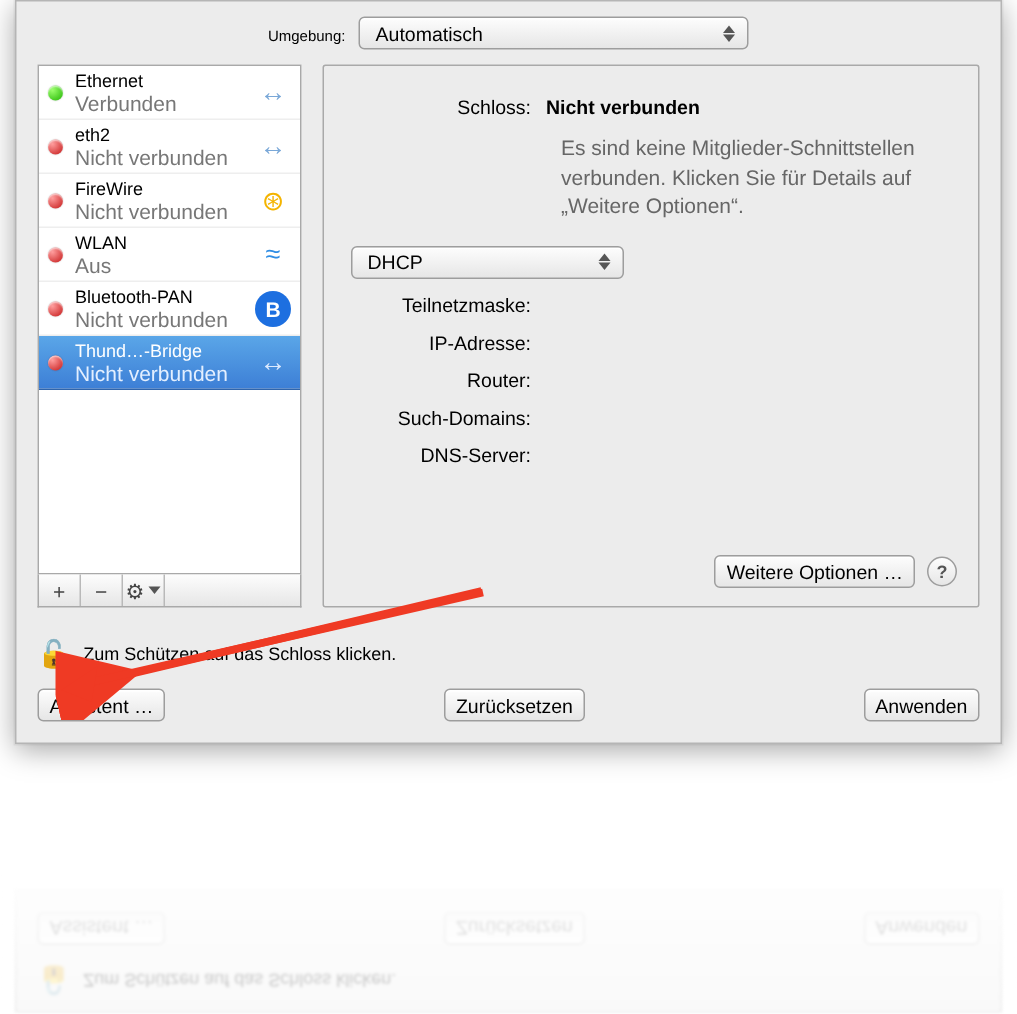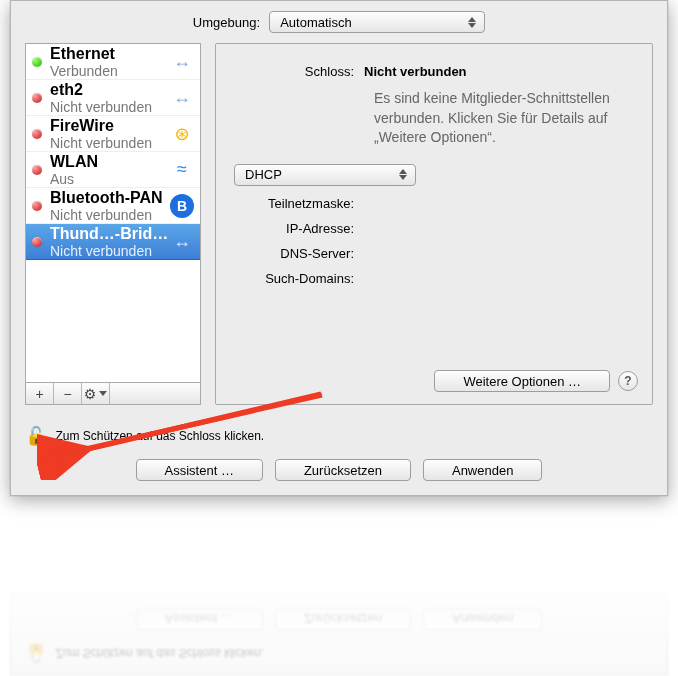--- a/index.html
+++ b/index.html
@@ -18,21 +18,21 @@
     border: 1px solid #b5b5b5;
     width: 658px;
     margin: 0 auto;
     position: relative;
     box-shadow: 0 4px 18px rgba(0,0,0,0.35), 0 0 0 1px rgba(0,0,0,0.05);
   }
   .topbar {
     padding: 10px 0 10px 0;
     text-align: center;
   }
-  .topbar label { font-size: 13px; margin-right: 6px; }
+  .topbar label { font-size: 10px; margin-right: 6px; }
   .select {
     display: inline-flex;
     align-items: center;
     justify-content: space-between;
     background: linear-gradient(#fdfdfd,#e6e6e6);
     border: 1px solid #9d9d9d;
     border-radius: 4px;
     height: 22px;
     padding: 0 6px 0 10px;
     font-size: 13px;
@@ -81,21 +81,21 @@
   }
   .row.selected .sub { color: #e3efff; }
   .dot {
     width: 10px; height: 10px; border-radius: 50%;
     margin-right: 8px;
     box-shadow: inset 0 1px 1px rgba(255,255,255,.6), 0 0 1px rgba(0,0,0,.3);
   }
   .dot.green  { background: radial-gradient(circle at 30% 30%, #9bff6c, #20b400); }
   .dot.red    { background: radial-gradient(circle at 30% 30%, #ff9d9d, #c41616); }
   .rtext { flex: 1; overflow:hidden; }
-  .rtext .name { font-size: 16px; font-weight: bold; white-space:nowrap; overflow:hidden; text-overflow:ellipsis;}
+  .rtext .name { font-size: 12px; font-weight: normal; white-space:nowrap; overflow:hidden; text-overflow:ellipsis;}
   .rtext .sub  { font-size: 14px; color: #777; }
   .ificon {
     width: 24px; height: 24px; border-radius: 5px;
     display:flex;align-items:center;justify-content:center;
     font-size:14px;
   }
   .toolbar {
     display: flex;
     border: 1px solid #a9a9a9;
     border-top: none;
@@ -139,21 +139,21 @@
     line-height: 1.4;
   }
   .btn {
     display: inline-flex;
     align-items: center;
     justify-content: center;
     background: linear-gradient(#fdfdfd,#e6e6e6);
     border: 1px solid #9d9d9d;
     border-radius: 4px;
     height: 22px;
-    padding: 0 28px;
+    padding: 0 7px;
     font-size: 13px;
     box-shadow: inset 0 1px 0 #fff;
     cursor: default;
   }
   .detail-footer {
     position: absolute;
     right: 14px;
     bottom: 12px;
     display:flex;
     gap:8px;
@@ -165,21 +165,21 @@
     background: linear-gradient(#fdfdfd,#e6e6e6);
     display:flex;align-items:center;justify-content:center;
     font-size:12px;font-weight:bold;color:#555;
   }
   .lockrow {
     display:flex;align-items:center;gap:8px;
     padding: 10px 14px 0 14px;
     font-size: 12px;
   }
   .actions {
-    display:flex; gap:12px; justify-content:center;
+    display:flex; gap:12px; justify-content:space-between;
     padding: 12px 14px 14px 14px;
   }
   .arrow {
     position:absolute;
     left: 37px;
     top: 390px;
     pointer-events:none;
     z-index: 50;
   }
   .reflection {
@@ -198,21 +198,21 @@
     background:linear-gradient(to top, rgba(255,255,255,0), #fff 85%);
     transform: scaleY(-1);
   }
 </style>
 </head>
 <body>
 
 <div class="window" id="mainwin">
   <div class="topbar">
     <label>Umgebung:</label>
-    <span class="select" style="width:216px">
+    <span class="select" style="width:260px">
       <span>Automatisch</span>
       <span class="arrows">
           <span class="tri-up"></span>
           <span class="tri-down"></span>
         </span>
     </span>
   </div>
 
   <div class="body">
     <div class="sidebar">
@@ -304,25 +304,29 @@
 
       <div class="detail-row">
         <div class="lbl">Teilnetzmaske:</div>
         <div class="val"></div>
       </div>
       <div class="detail-row">
         <div class="lbl">IP-Adresse:</div>
         <div class="val"></div>
       </div>
       <div class="detail-row">
+        <div class="lbl">Router:</div>
+        <div class="val"></div>
+      </div>
+      <div class="detail-row">
+        <div class="lbl">Such-Domains:</div>
+        <div class="val"></div>
+      </div>
+      <div class="detail-row">
         <div class="lbl">DNS-Server:</div>
-        <div class="val"></div>
-      </div>
-      <div class="detail-row">
-        <div class="lbl">Such-Domains:</div>
         <div class="val"></div>
       </div>
 
       <div class="detail-footer">
         <span class="btn">Weitere Optionen …</span>
         <span class="help">?</span>
       </div>
     </div>
   </div>
 

